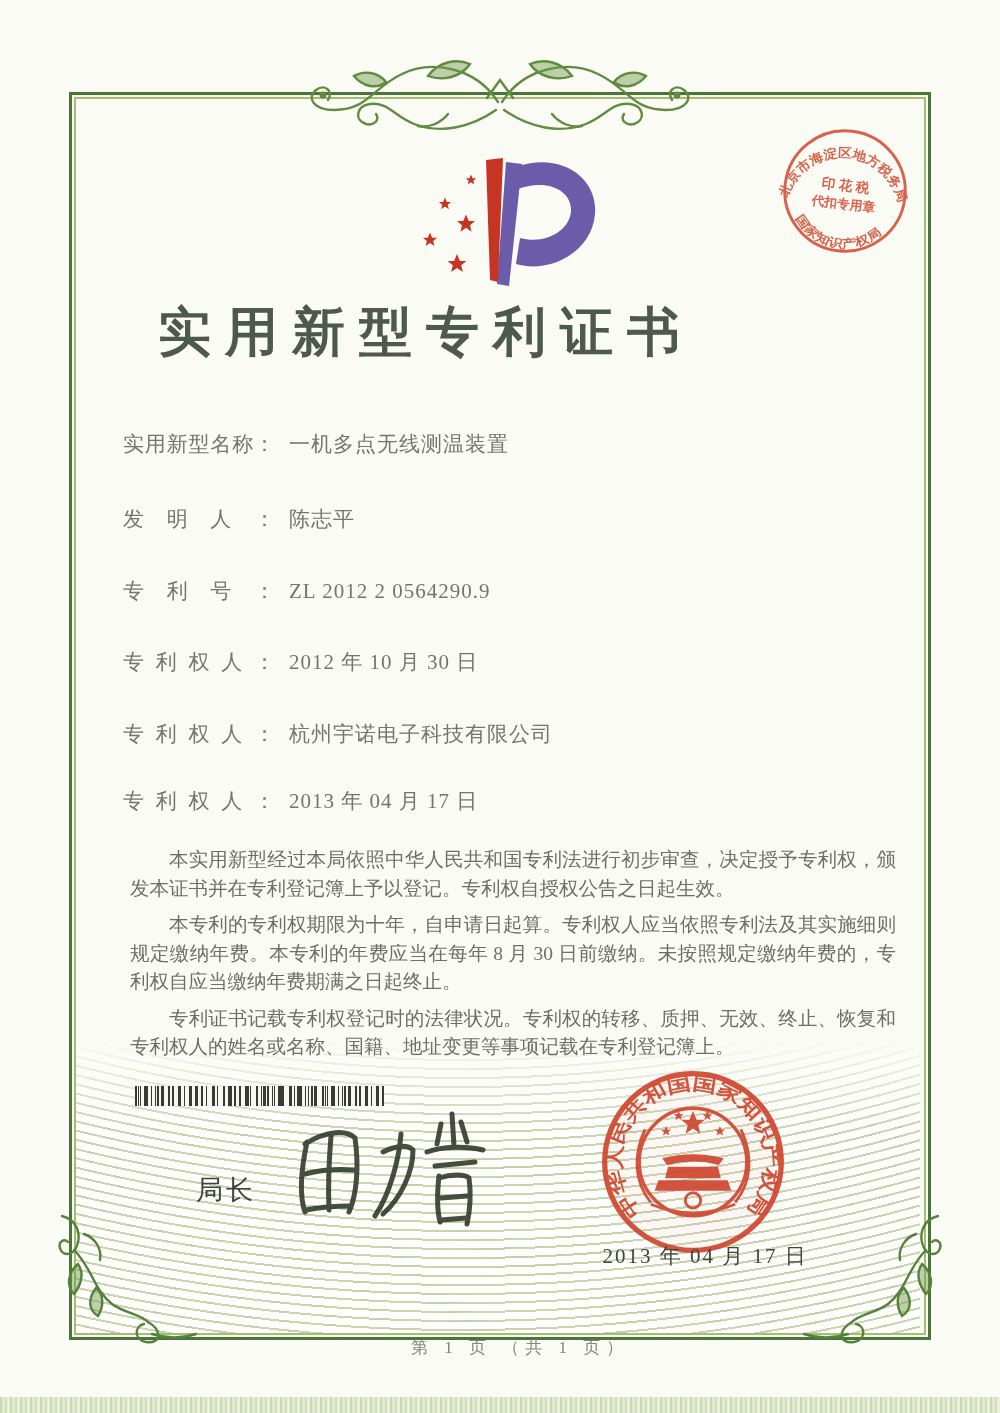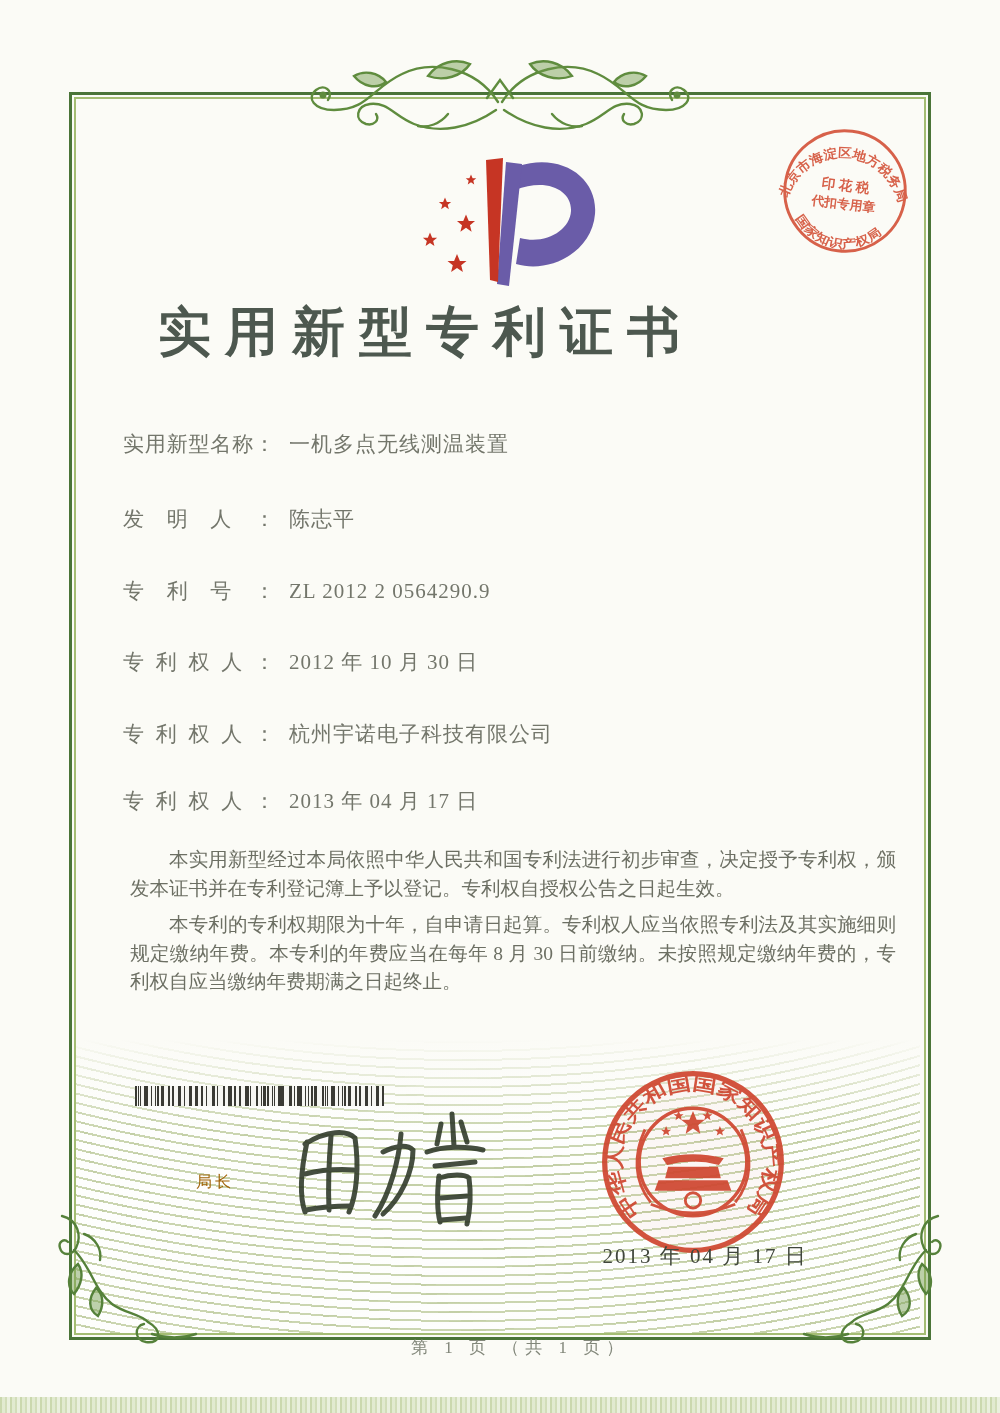--- a/index.html
+++ b/index.html
@@ -51,21 +51,21 @@
   
   .barcode{
     position:absolute;left:135px;top:1086px;width:249px;height:20px;z-index:6;
     background-color:#f6f6f2;
     background-image:
       repeating-linear-gradient(90deg,#3a3a34 0 2px,rgba(0,0,0,0) 2px 5px,#3a3a34 5px 6px,rgba(0,0,0,0) 6px 11px),
       repeating-linear-gradient(90deg,rgba(0,0,0,0) 0 3px,#3a3a34 3px 4px,rgba(0,0,0,0) 4px 9px,#3a3a34 9px 12px,rgba(0,0,0,0) 12px 17px);
   }
   
   .sign-label{
-    position:absolute;left:196px;top:1172px;font-size:16px;color:#a16207;
+    position:absolute;left:196px;top:1172px;font-size:27px;color:#404040;
     letter-spacing:3px;z-index:7;
   }
   .sign-svg{position:absolute;left:255px;top:1108px;z-index:7;}
   .sr-only{position:absolute;width:1px;height:1px;overflow:hidden;clip:rect(0 0 0 0);}
   
   .tax-stamp{position:absolute;left:772px;top:118px;width:146px;height:146px;
     transform:rotate(7deg);z-index:6;opacity:.92;}
   .main-seal{position:absolute;left:597px;top:1066px;width:192px;height:192px;z-index:8;opacity:.93;}
   .seal-date{
     position:absolute;left:600px;top:1242px;width:210px;text-align:center;z-index:9;
@@ -179,20 +179,21 @@
       <span class="flabel">专利权人：</span><span class="fvalue">杭州宇诺电子科技有限公司</span>
     </div>
     <div class="field-row" style="top:787px">
       <span class="flabel">专利权人：</span><span class="fvalue">2013 年 04 月 17 日</span>
     </div>
   </div>
 
   <div class="paragraphs">
     <p>本实用新型经过本局依照中华人民共和国专利法进行初步审查，决定授予专利权，颁发本证书并在专利登记簿上予以登记。专利权自授权公告之日起生效。</p>
     <p>本专利的专利权期限为十年，自申请日起算。专利权人应当依照专利法及其实施细则规定缴纳年费。本专利的年费应当在每年 8 月 30 日前缴纳。未按照规定缴纳年费的，专利权自应当缴纳年费期满之日起终止。</p>
+    <p>专利证书记载专利权登记时的法律状况。专利权的转移、质押、无效、终止、恢复和专利权人的姓名或名称、国籍、地址变更等事项记载在专利登记簿上。</p>
   </div>
 
   <div class="barcode"></div>
 
   <div class="sign-label">局长</div>
   <svg class="sign-svg" width="240" height="135" viewBox="0 0 240 135">
     <g stroke="#2c3626" stroke-width="5" fill="none" stroke-linecap="round" opacity="0.88">
       <path d="M52,34 C46,62 44,87 50,104"></path>
       <path d="M50,36 C72,22 92,22 100,30 C104,58 102,86 94,104"></path>
       <path d="M76,28 C74,52 73,80 74,102"></path>

